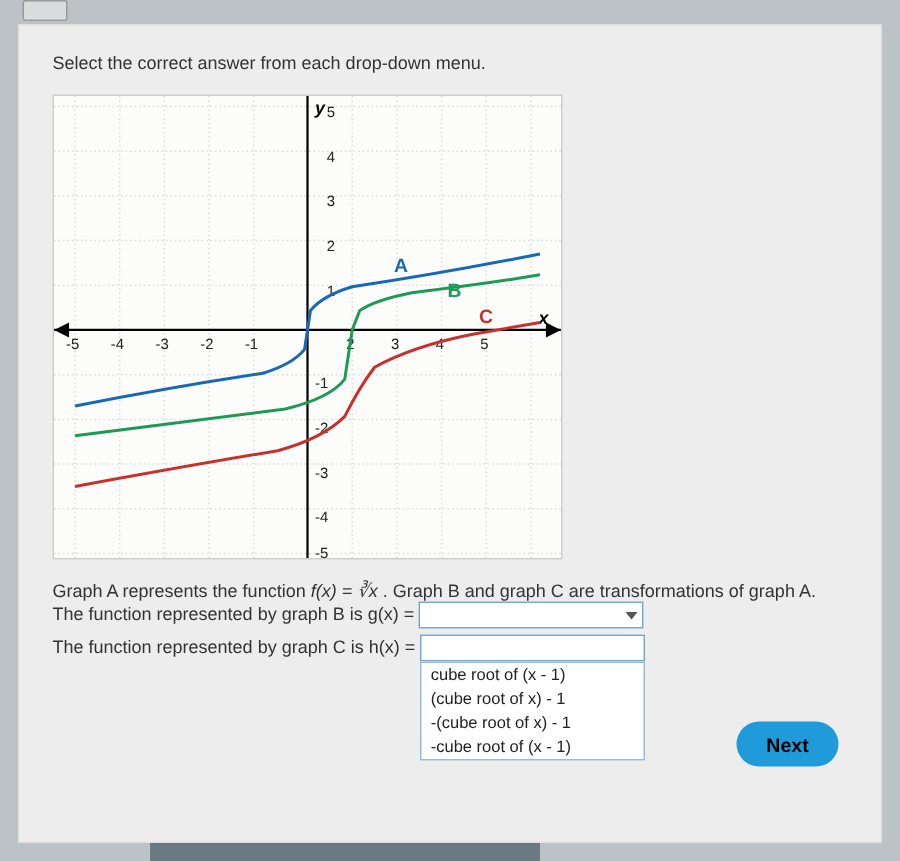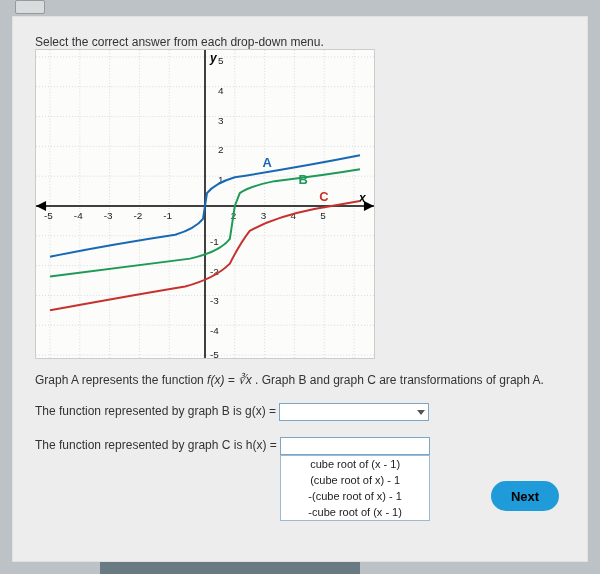--- a/index.html
+++ b/index.html
@@ -27,21 +27,21 @@
       left: 12px;
       right: 12px;
       bottom: 12px;
       background: #ecedec;
       border: 1px solid #e0e0dd;
       padding: 18px 22px;
     }
     .instruction {
       font-size: 12px;
       color: #333;
-      margin-bottom: 0;
+      margin-bottom: 14px;
     }
     .graph-box {
       width: 340px;
       height: 310px;
       background: #fcfcfa;
       border: 1px solid #ccc;
       position: relative;
       margin-bottom: 14px;
     }
     .graph-svg {
@@ -51,21 +51,20 @@
     }
     .description {
       font-size: 12px;
       color: #333;
     }
     .fx-label { font-style: italic; }
     .equation-row {
       font-size: 12px;
       color: #333;
       margin-bottom: 4px;
-      margin-top: 16px;
     }
     .dropdown-closed {
       display: inline-block;
       width: 150px;
       height: 18px;
       background: #fff;
       border: 1px solid #7aa7c7;
       vertical-align: middle;
       position: relative;
       font-size: 11px;
@@ -103,21 +102,20 @@
       width: 150px;
       background: #fff;
       border: 1px solid #9cb9d6;
       font-size: 11px;
       z-index: 5;
     }
     .dropdown-list div {
       padding: 2px 6px;
       color: #222;
       cursor: pointer;
-      text-align: center;
     }
     .next-btn {
       position: absolute;
       right: 28px;
       bottom: 50px;
       background: #1f9bd9;
       color: #000000;
       border: none;
       border-radius: 16px;
       width: 68px;

